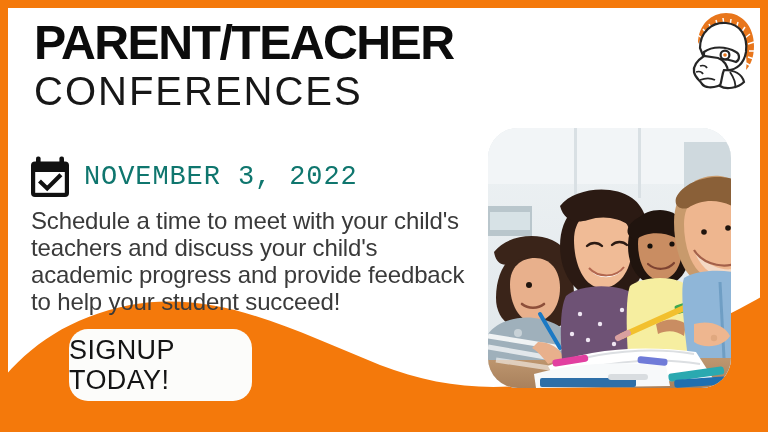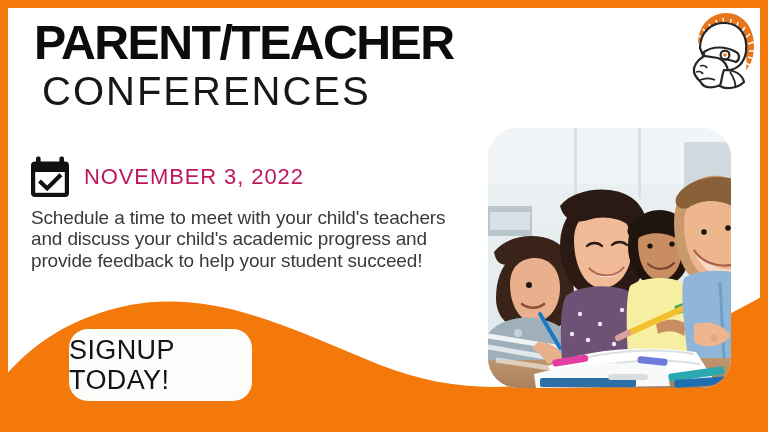--- a/index.html
+++ b/index.html
@@ -62,54 +62,54 @@
     transform: scaleX(0.985);
     transform-origin: left center;
   }
   .title-sub {
     font-family: "Liberation Sans", sans-serif;
     font-weight: 300;
     font-size: 40px;
     line-height: 1.06;
     letter-spacing: 2.0px;
     color: #171717;
-    margin: 4px 0 0 8px;
+    margin: 4px 0 0 0;
     white-space: nowrap;
   }
 
   
   .date-row {
     position: absolute;
     left: 30px;
     top: 156px;
     z-index: 20;
     display: flex;
     align-items: center;
     gap: 14px;
   }
   .cal-icon { width: 40px; height: 42px; display: block; }
   .date-text {
-    font-family: Liberation Sans, sans-serif;
+    font-family: Liberation Mono, monospace;
     font-weight: 400;
-    font-size: 22px;
+    font-size: 27px;
     letter-spacing: 0.9px;
-    color: #be185d;
+    color: #0f766e;
     white-space: nowrap;
   }
 
   
   .body-copy {
     position: absolute;
     left: 31px;
     top: 207px;
     width: 448px;
     z-index: 20;
     font-family: "Liberation Sans", sans-serif;
     font-weight: 400;
-    font-size: 19px;
+    font-size: 24px;
     line-height: 1.13;
     letter-spacing: -0.15px;
     color: #3a3a3a;
     margin: 0;
   }
 
   
   .signup-btn {
     position: absolute;
     left: 69px;

